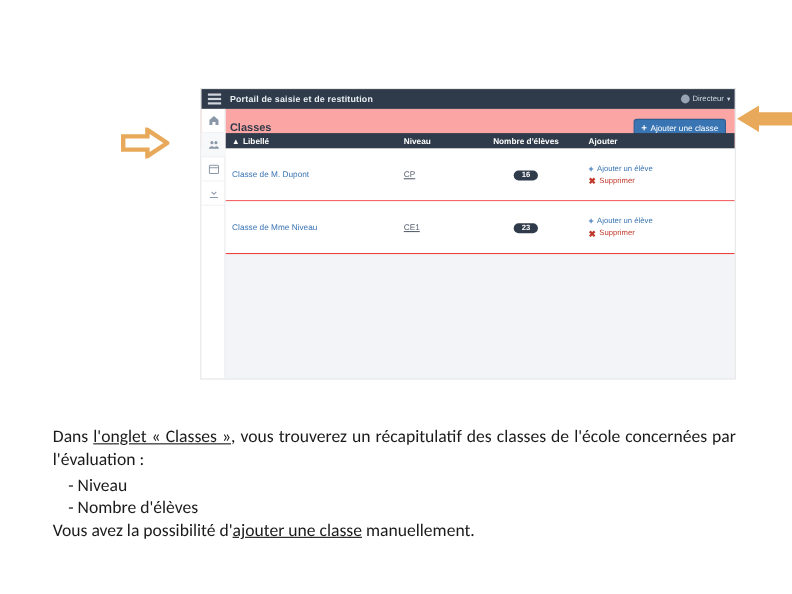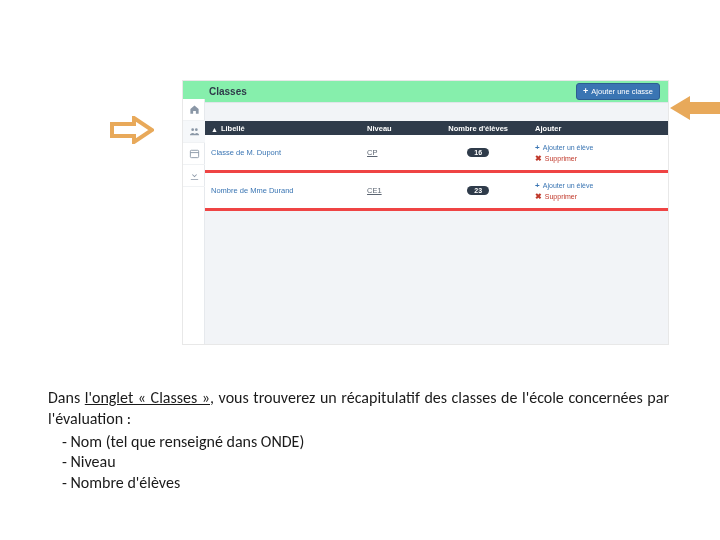--- a/index.html
+++ b/index.html
@@ -64,22 +64,22 @@
     gap: 3px;
   }
   .avatar-dot {
     width: 8px; height: 8px;
     border-radius: 50%;
     background: #96a4b4;
     display: inline-block;
   }
   
   .subbar {
-    height: 22px;
-    background: #86efac;
+    height: 36px;
+    background: #fca5a5;
     border-bottom: 1px solid #e1e5ea;
     display: flex;
     align-items: center;
     padding: 0 8px 0 26px;
   }
   .subbar .title {
     font-size: 10px;
     font-weight: 600;
     color: #2f3b4a;
   }
@@ -142,22 +142,22 @@
     height: 14px;
     align-items: center;
   }
   .col-lib   { flex: 0 0 35%; padding-left: 6px; display:flex; align-items:flex-end; gap:3px;}
   .col-niv   { flex: 0 0 13%; }
   .col-nb    { flex: 0 0 22%; text-align: center; }
   .col-act   { flex: 1 1 auto; padding-left: 6px; }
   .sort-arrow { font-size: 7px; }
   .trow {
     display: flex;
-    height: 38px;
-    border-bottom: 3px solid #ef4444;
+    height: 48px;
+    border-bottom: 1px solid #ef4444;
     font-size: 7.5px;
     color: #4a5563;
     align-items: center;
     background: #fff;
   }
   .trow .col-lib a { color: #3a75b3; text-decoration: none; }
   .trow .col-niv { color: #5b6471; text-decoration: underline; }
   .badge {
     display: inline-block;
     background: #2f3b4a;
@@ -223,20 +223,31 @@
   </svg>
 </div>
 <div class="arrow-left">
   <svg viewBox="0 0 50 24">
     <path d="M50 6 L20 6 L20 0 L0 12 L20 24 L20 18 L50 18 Z" fill="#e8a95a"></path>
   </svg>
 </div>
 
 <div class="shot">
 
+  <div class="topbar">
+    <div class="burger">
+        <span></span>
+      </div>
+    <span class="topbar-title">Portail de saisie et de restitution</span>
+    <span class="topbar-user">
+      <span class="avatar-dot"></span>
+      <span>Directeur</span>
+      <span style="font-size:6px;">▾</span>
+    </span>
+  </div>
 
   <div class="sidebar">
     <div class="side-icon">
       <svg viewBox="0 0 24 24">
           <path fill="#8a97a6" d="M3 11 12 3l9 8v10h-6v-6h-6v6H3z"></path>
         </svg>
     </div>
     <div class="side-icon active">
       <svg viewBox="0 0 24 24">
           <circle cx="8" cy="8" r="3" fill="#8a97a6"></circle>
@@ -291,21 +302,21 @@
           <div class="act act-red">
             <span class="x">✖</span>
             <span>Supprimer</span>
           </div>
         </div>
       </div>
     </div>
 
     <div class="trow">
       <div class="col-lib">
-          <a href="#">Nombre de Mme Durand</a>
+          <a href="#">Classe de Mme Niveau</a>
         </div>
       <div class="col-niv">CE1</div>
       <div class="col-nb"><span class="badge">23</span></div>
       <div class="col-act">
         <div class="actions">
           <div class="act act-blue">
             <span class="plus">+</span>
             <span>Ajouter un élève</span>
           </div>
           <div class="act act-red">
@@ -317,17 +328,19 @@
     </div>
 
   </div>
 </div>
 
 <div class="caption">
   <p>
     <span>Dans </span><span class="u">l'onglet  «&nbsp;Classes&nbsp;»</span><span>, vous trouverez un récapitulatif des classes de l'école concernées par l'évaluation :</span>
   </p>
   <ul>
-    <li>Nom (tel que renseigné dans ONDE)</li>
     <li>Niveau</li>
     <li>Nombre d'élèves</li>
   </ul>
+  <p>
+    <span>Vous avez la possibilité d'</span><span class="u">ajouter une classe</span><span> manuellement.</span>
+  </p>
 </div>
 
 </body></html>

